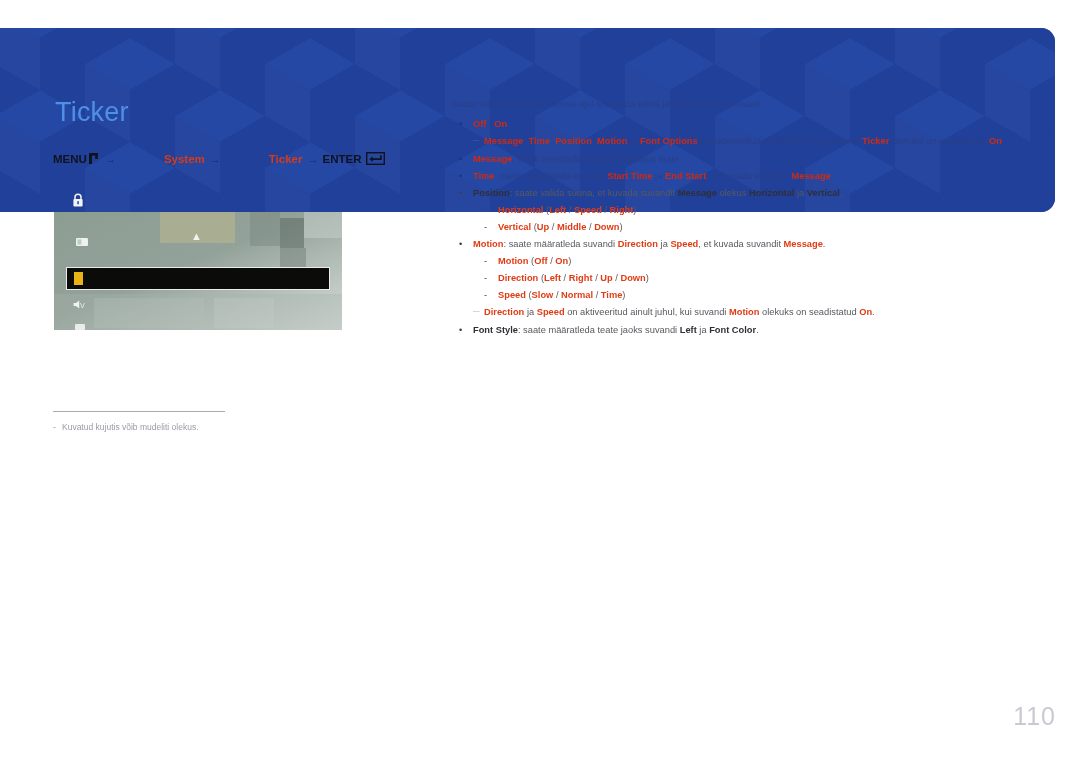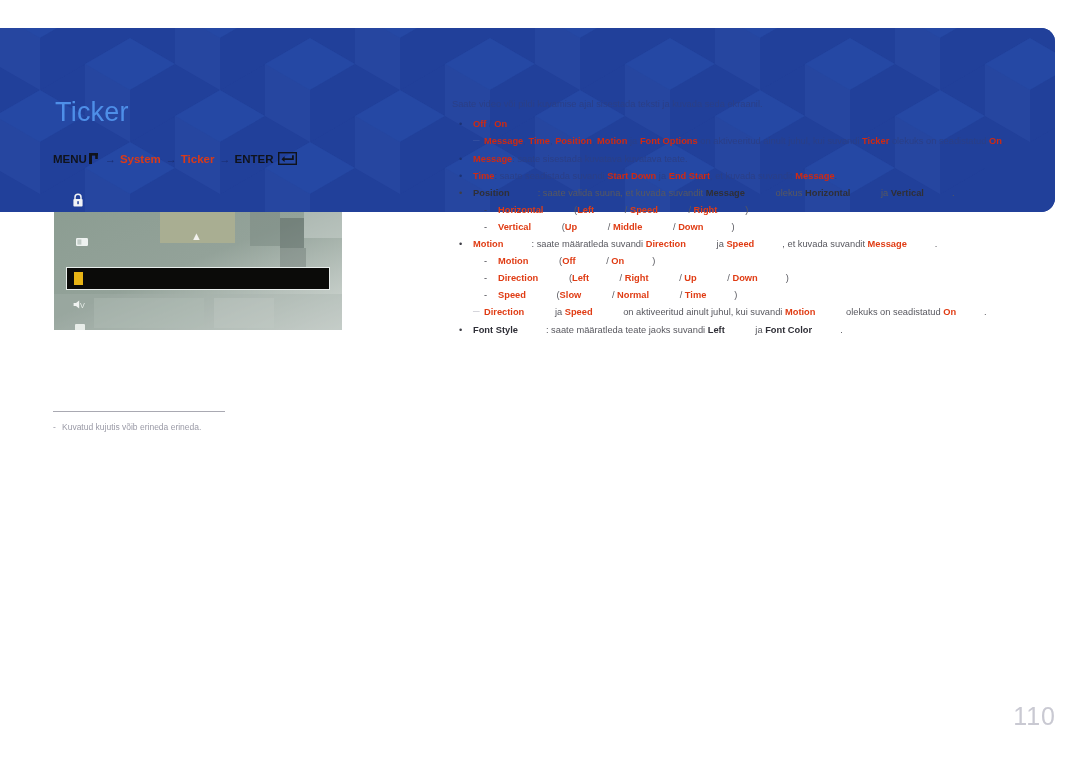--- a/index.html
+++ b/index.html
@@ -55,21 +55,21 @@
     top: 152px;
     z-index: 5;
     display: flex;
     align-items: center;
     font-size: 11.5px;
     font-weight: bold;
     color: #0c0c0c;
     white-space: nowrap;
   }
   #menu-path .seg-dark { color: #10131c; }
-  #menu-path .seg-red  { color: #d93a18; }
+  #menu-path .seg-red  { color: #d93a18; margin-left: 44px; }
   #menu-path .arrow {
     color: #1b2c6b;
     margin: 0 5px 0 5px;
     font-size: 11px;
     letter-spacing: -1px;
   }
   .key-menu-icon {
     display: inline-block;
     margin-left: 2px;
     width: 11px; height: 13px;
@@ -237,21 +237,21 @@
   .on-blue .dashmark { color: #3b55a3; }
   .on-blue .kw { color: #cf2a12; font-weight: bold; }
   .on-blue .pl { color: #2b3f86; }
 
   .on-white .btext,
   .on-white .ntext { color: #58585f; }
   .on-white .marker { color: #3e3e46; }
   .on-white .dashmark { color: #c4c4cc; }
   .on-white .kw { color: #e03c14; font-weight: bold; }
   .on-white .kwb { color: #2f2f37; font-weight: bold; }
-  .on-white .pl { color: #58585f; padding-left: 28px; }
+  .on-white .pl { color: #58585f; }
 
   
   #page-number {
     position: absolute;
     right: 24px;
     bottom: 32px;
     font-size: 25px;
     color: #c9c9d2;
     letter-spacing: 1px;
   }
@@ -366,42 +366,42 @@
   </svg>
   <svg class="osd-row-icon" style="left:18px; top:108px;" viewBox="0 0 16 15">
     <rect x="3" y="4" width="10" height="7" rx="1" fill="#e8ede9"></rect>
   </svg>
 </div>
 
 <div id="footnote">
   <div id="footnote-rule"></div>
   <div id="footnote-row">
     <span id="footnote-dash">-</span>
-    <span>Kuvatud kujutis võib erineda erineda.</span>
+    <span>Kuvatud kujutis võib mudeliti olekus.</span>
   </div>
 </div>
 
 <div id="content-col">
   <div class="intro-line">Saate video või pildi kuvamise ajal sisestada teksti ja kuvada seda ekraanil.</div>
   <div id="bullet-list">
       <div class="bullet on-blue">
         <span class="marker">•</span>
         <span class="btext"><span class="kw">Off</span><span class="pl"> / </span><span class="kw">On</span></span>
       </div>
       <div class="note on-blue">
         <span class="dashmark">─</span>
         <span class="ntext"><span class="kw">Message</span><span class="pl">, </span><span class="kw">Time</span><span class="pl">, </span><span class="kw">Position</span><span class="pl">, </span><span class="kw">Motion</span><span class="pl"> ja </span><span class="kw">Font Options</span><span class="pl"> on aktiveeritud ainult juhul, kui suvandi </span><span class="kw">Ticker</span><span class="pl"> olekuks on seadistatud </span><span class="kw">On</span><span class="pl">.</span></span>
       </div>
       <div class="bullet on-blue">
         <span class="marker">•</span>
-        <span class="btext"><span class="kw">Message</span><span class="pl">: saate sisestada kuvatava kuvatava teate.</span></span>
+        <span class="btext"><span class="kw">Message</span><span class="pl">: teksti sisestada ekraanil kuvatava teate.</span></span>
       </div>
       <div class="bullet on-blue">
         <span class="marker">•</span>
-        <span class="btext"><span class="kw">Time</span><span class="pl">: saate seadistada suvandi </span><span class="kw">Start Down</span><span class="pl"> ja </span><span class="kw">End Start</span><span class="pl">, et kuvada suvandit </span><span class="kw">Message</span><span class="pl">.</span></span>
+        <span class="btext"><span class="kw">Time</span><span class="pl">: saate seadistada suvandi </span><span class="kw">Start Time</span><span class="pl"> ja </span><span class="kw">End Start</span><span class="pl">, et kuvada suvandit </span><span class="kw">Message</span><span class="pl">.</span></span>
       </div>
       <div class="bullet on-white">
         <span class="marker">•</span>
         <span class="btext"><span class="kwb">Position</span><span class="pl">: saate valida suuna, et kuvada suvandit </span><span class="kwb">Message</span><span class="pl"> olekus </span><span class="kwb">Horizontal</span><span class="pl"> ja </span><span class="kwb">Vertical</span><span class="pl">.</span></span>
       </div>
       <div class="bullet lvl2 on-white">
         <span class="marker">-</span>
         <span class="btext"><span class="kw">Horizontal</span><span class="pl"> (</span><span class="kw">Left</span><span class="pl"> / </span><span class="kw">Speed</span><span class="pl"> / </span><span class="kw">Right</span><span class="pl">)</span></span>
       </div>
       <div class="bullet lvl2 on-white">

